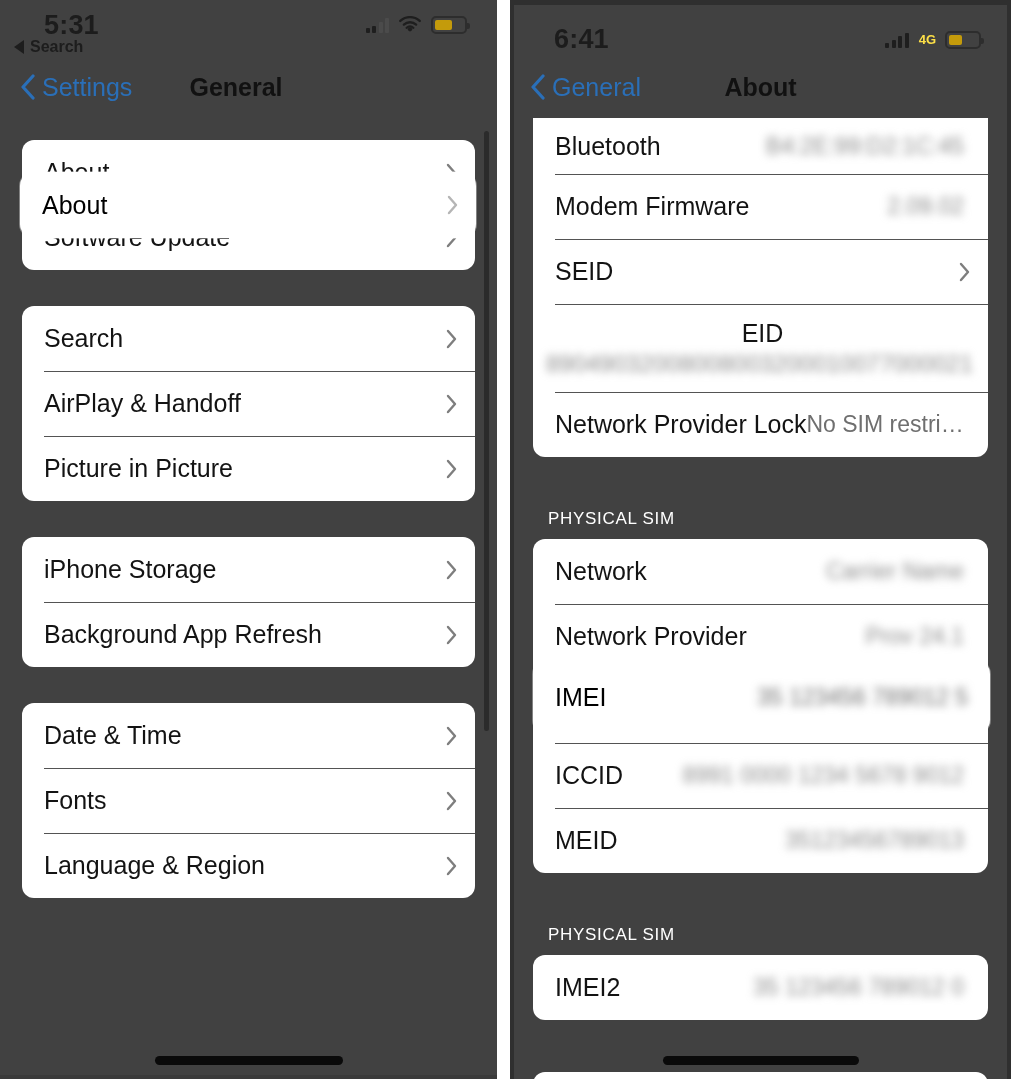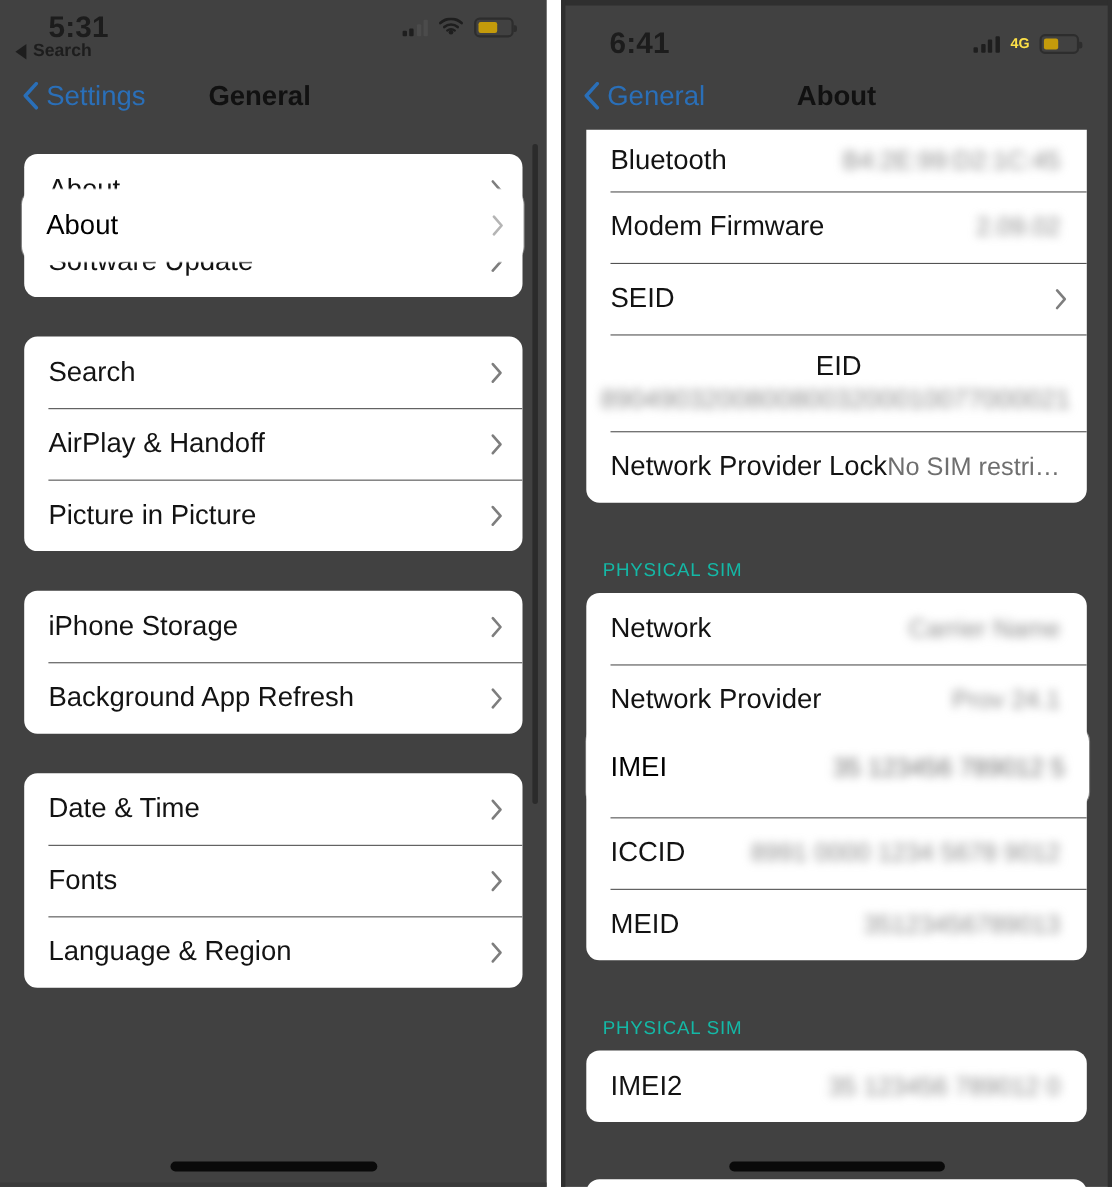--- a/index.html
+++ b/index.html
@@ -168,21 +168,21 @@
   .chev {
     width: 11px; height: 20px;
     flex: 0 0 auto;
     margin-left: 10px;
   }
   .chev svg { display: block; }
 
   .group-header {
     font-size: 17px;
     letter-spacing: .7px;
-    color: #14b8a6;
+    color: #ffffff;
     padding: 0 0 10px 38px;
   }
   .spacer-m { height: 36px; }
   .spacer-l { height: 52px; }
 
   
   .highlight-card {
     position: absolute;
     background: #ffffff;
     border-radius: 14px;

